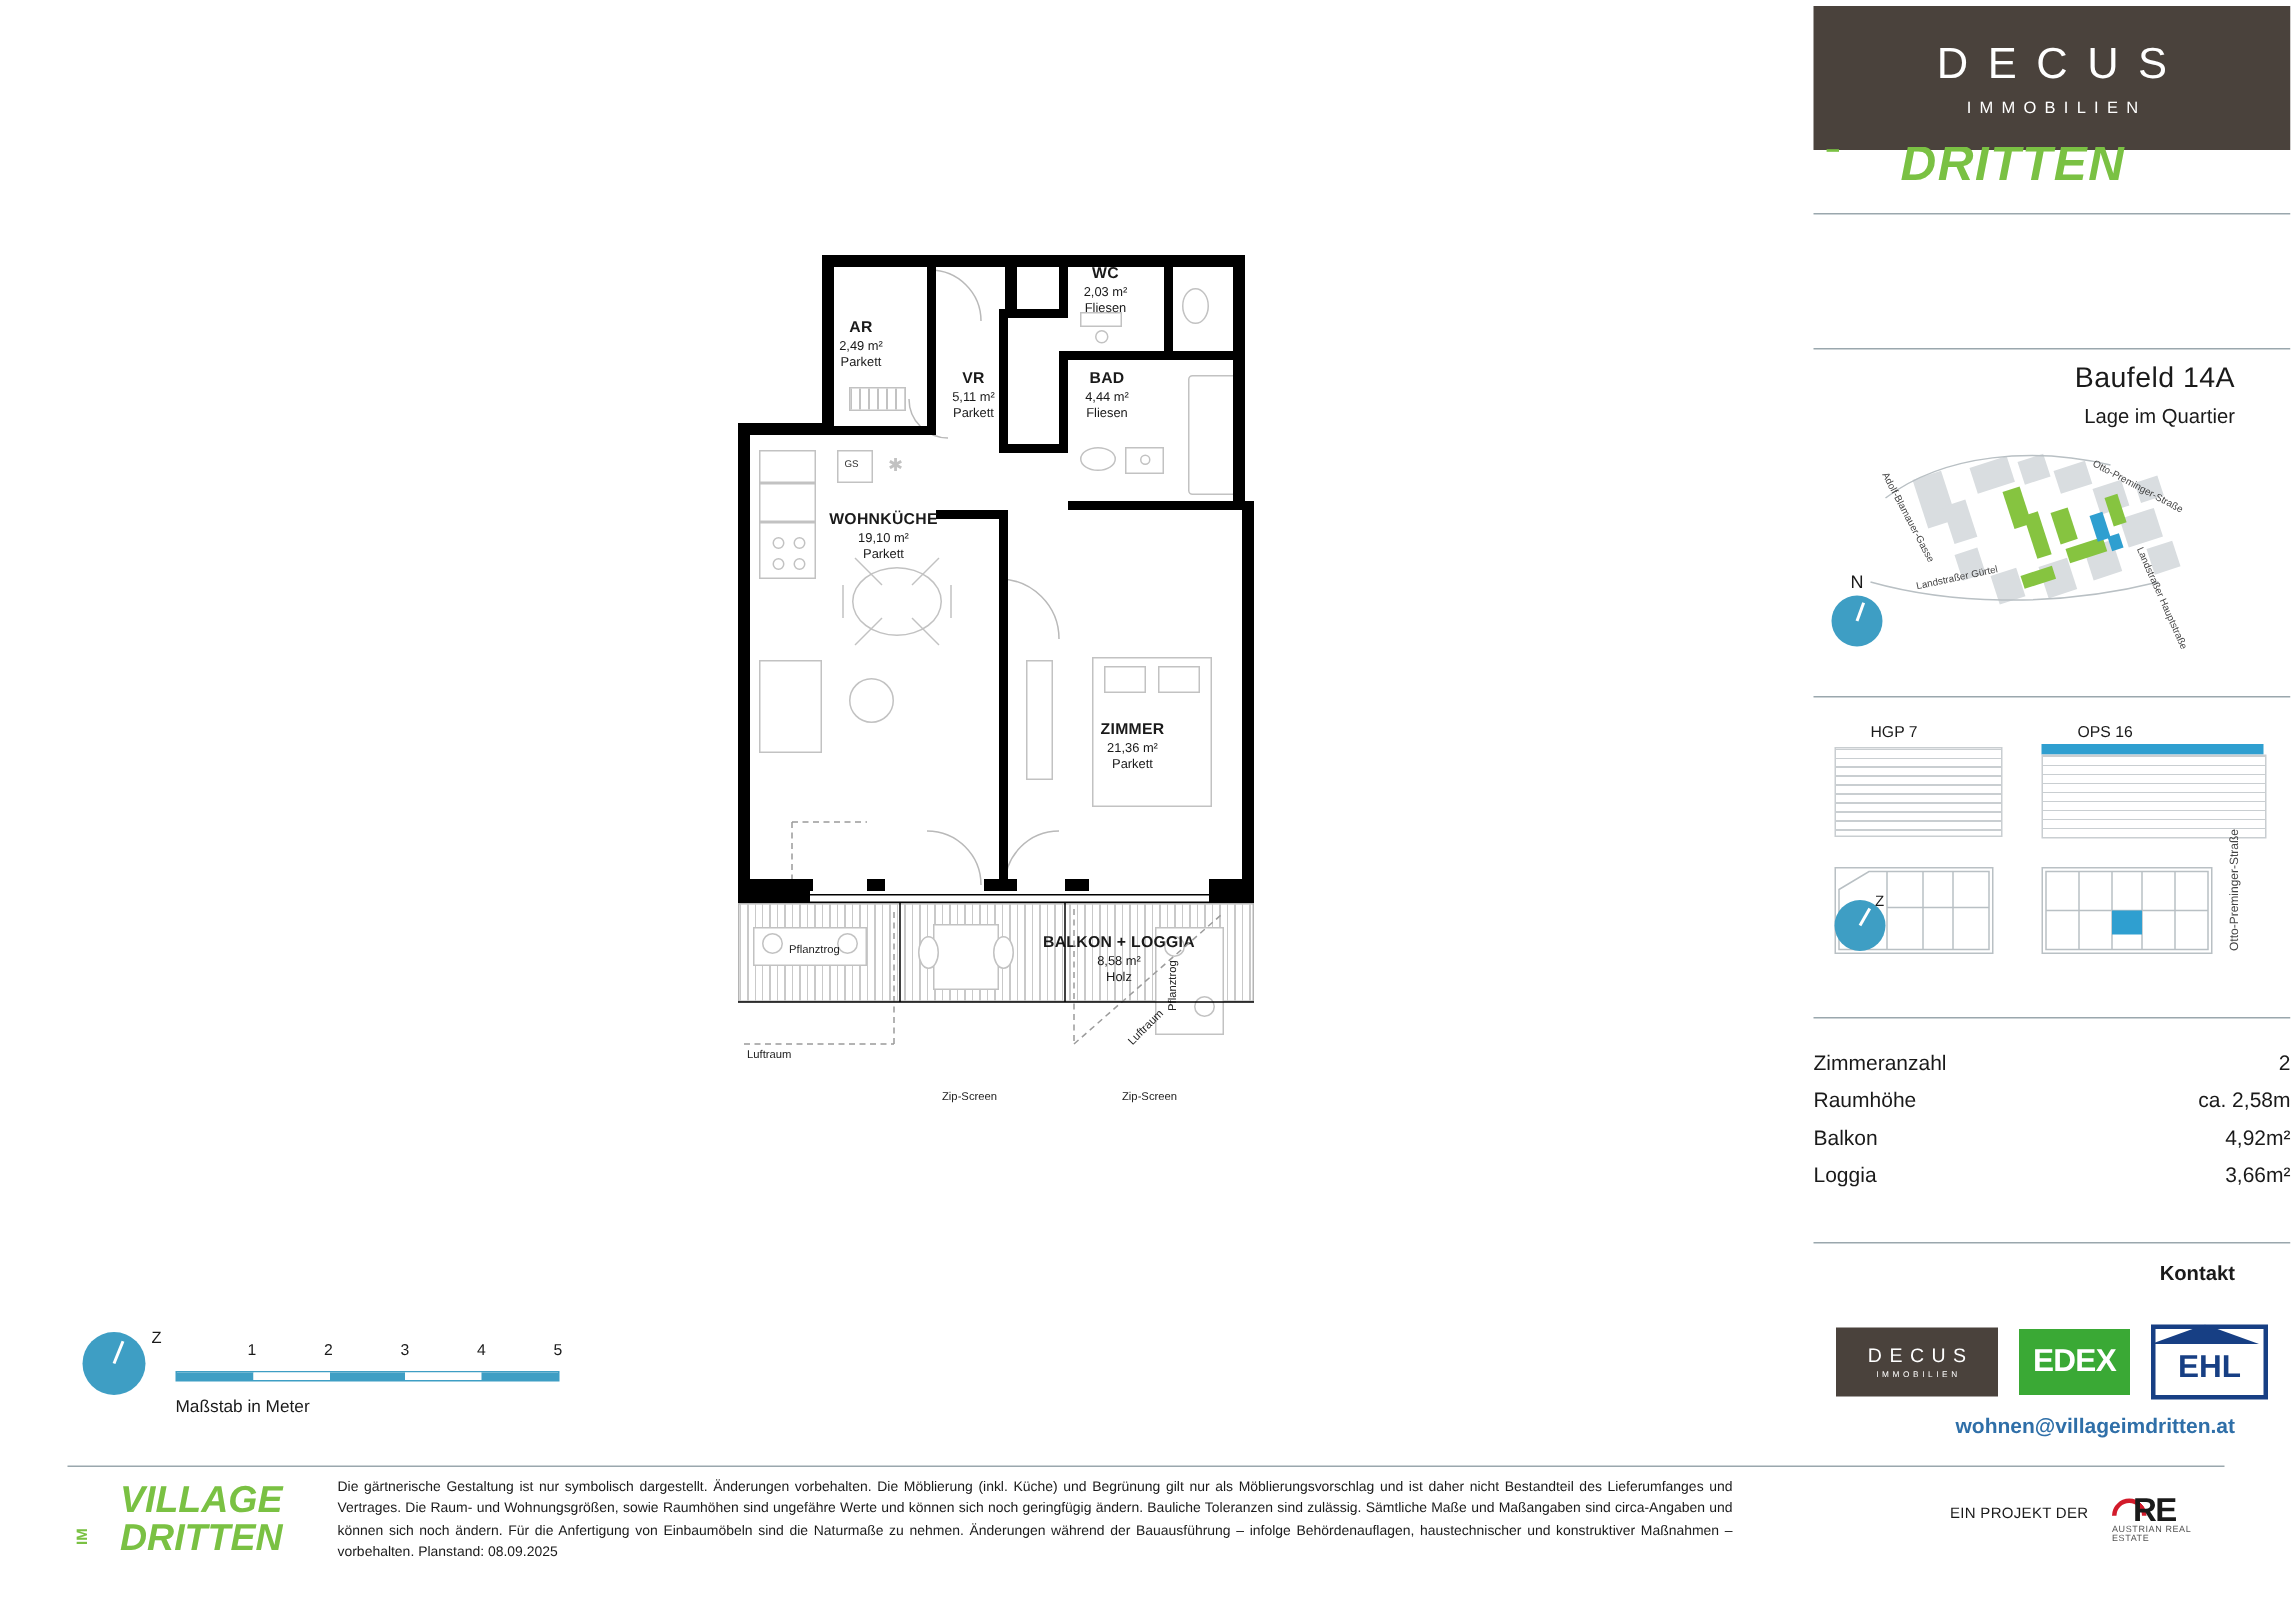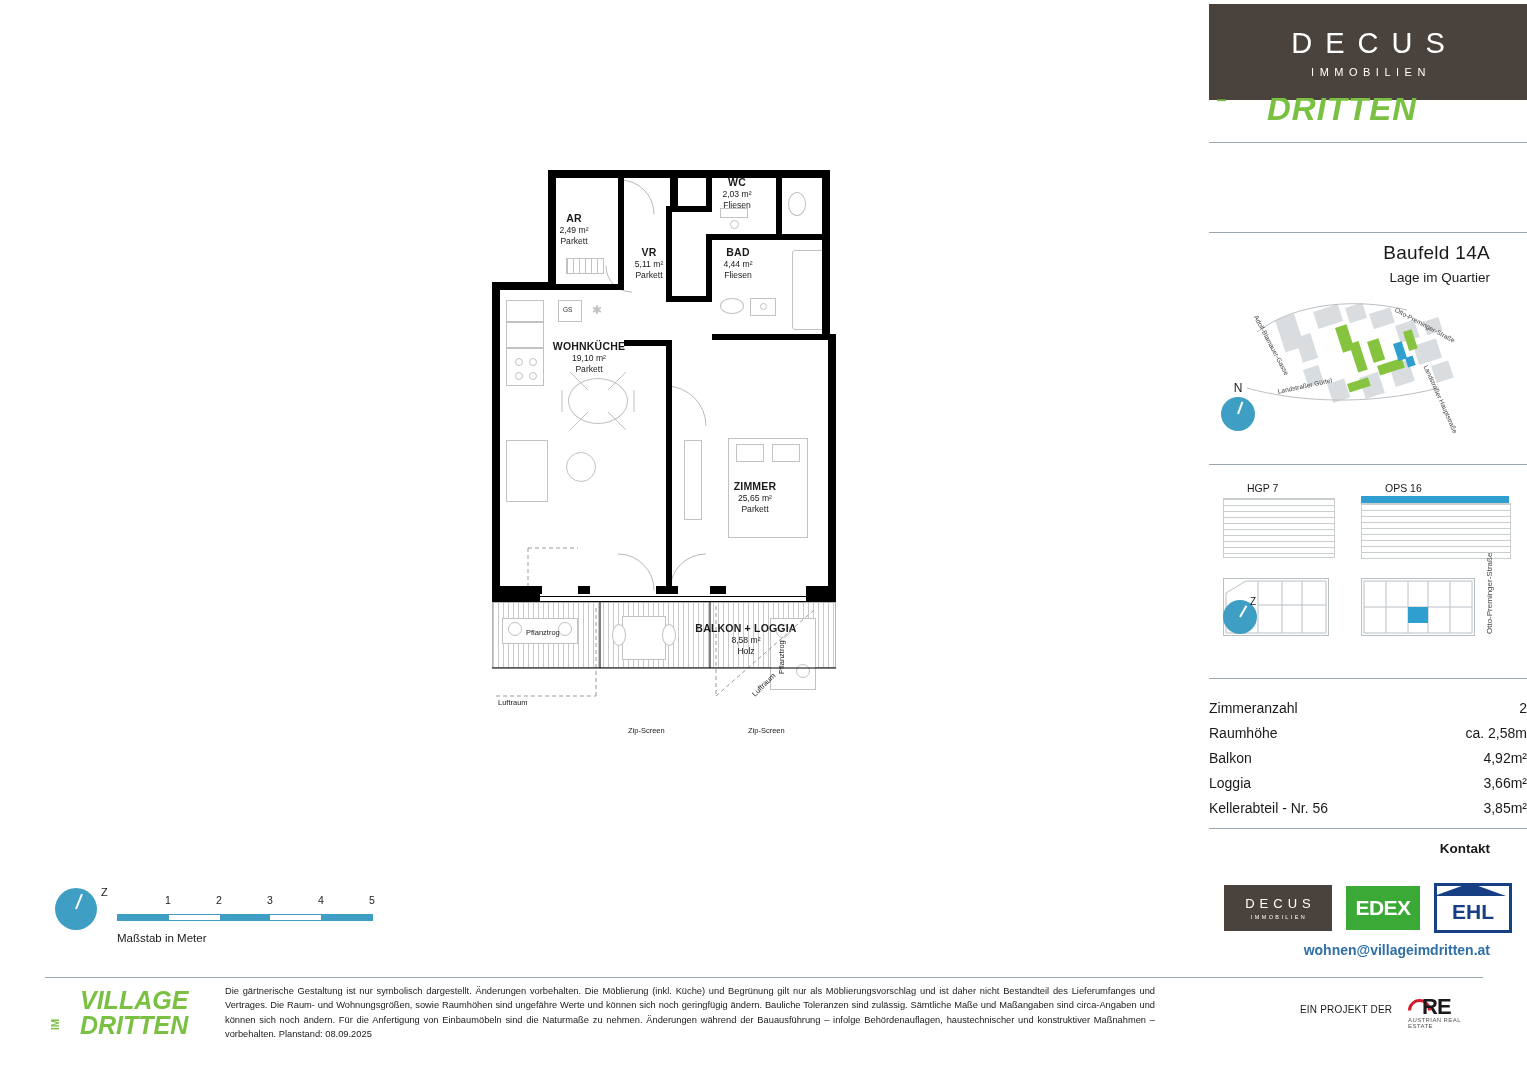--- a/index.html
+++ b/index.html
@@ -236,24 +236,20 @@
           <span class="val">ca. 2,58m</span>
         </div>
       <div class="spec-row">
           <span class="lbl">Balkon</span>
           <span class="val">4,92m²</span>
         </div>
       <div class="spec-row">
           <span class="lbl">Loggia</span>
           <span class="val">3,66m²</span>
         </div>
-      <div class="spec-row">
-          <span class="lbl">Kellerabteil - Nr. 56</span>
-          <span class="val">3,85m²</span>
-        </div>
     </div>
 
     <div class="rule" style="top:828px"></div>
 
     <div class="kontakt">Kontakt</div>
 
     <div class="partner-logos">
       <div class="pl-decus">
         <div class="p1">DECUS</div>
         <div class="p2">IMMOBILIEN</div>
@@ -411,21 +407,21 @@
     </div>
 
     <div class="room-lbl" style="left:54px;top:190px;width:130px;">
       <div class="rn">WOHNKÜCHE</div>
       <div class="ra">19,10 m²</div>
       <div class="rf">Parkett</div>
     </div>
 
     <div class="room-lbl" style="left:230px;top:330px;width:110px;">
       <div class="rn">ZIMMER</div>
-      <div class="ra">25,65 m²</div>
+      <div class="ra">21,36 m²</div>
       <div class="rf">Parkett</div>
     </div>
 
     <div class="balcony-hatch" style="left:22px;top:452px;width:344px;height:66px;"></div>
     <div class="wall" style="left:22px;top:444px;width:48px;height:8px;"></div>
     <div class="wall" style="left:336px;top:444px;width:30px;height:8px;"></div>
     <div style="position:absolute;left:70px;top:446px;width:266px;height:4px;border-top:1px solid #000;border-bottom:1px solid #000;"></div>
 
     <div class="furn" style="left:32px;top:468px;width:76px;height:26px;background:#ffffff;"></div>
     <div class="furn" style="left:300px;top:468px;width:46px;height:72px;background:#ffffff;"></div>

